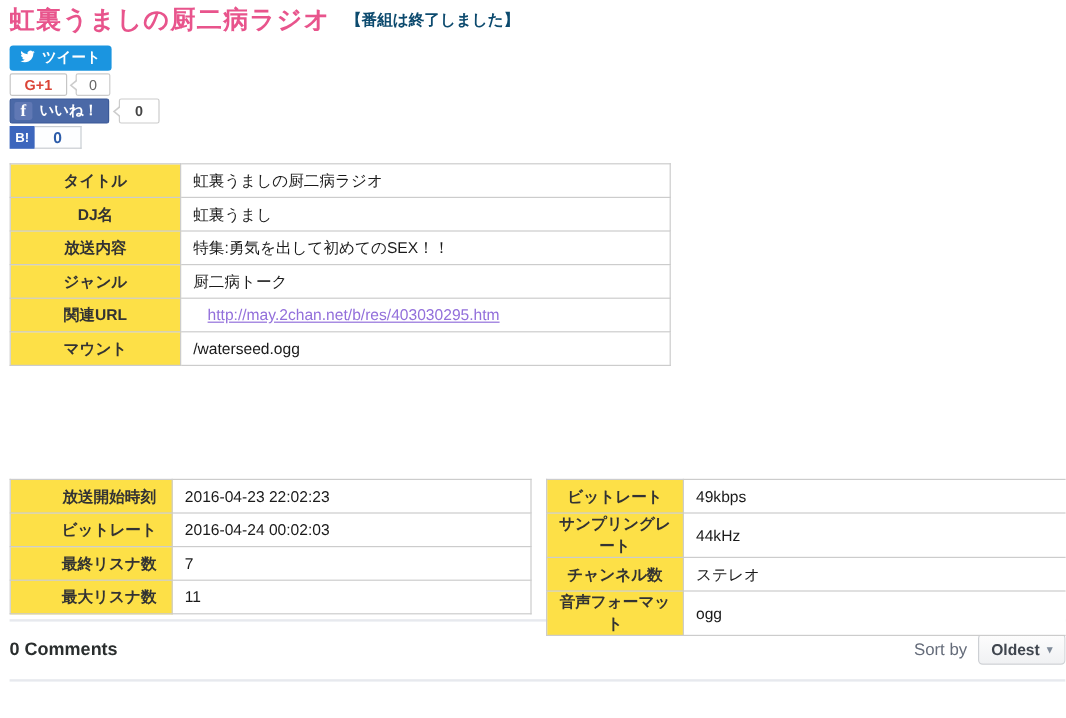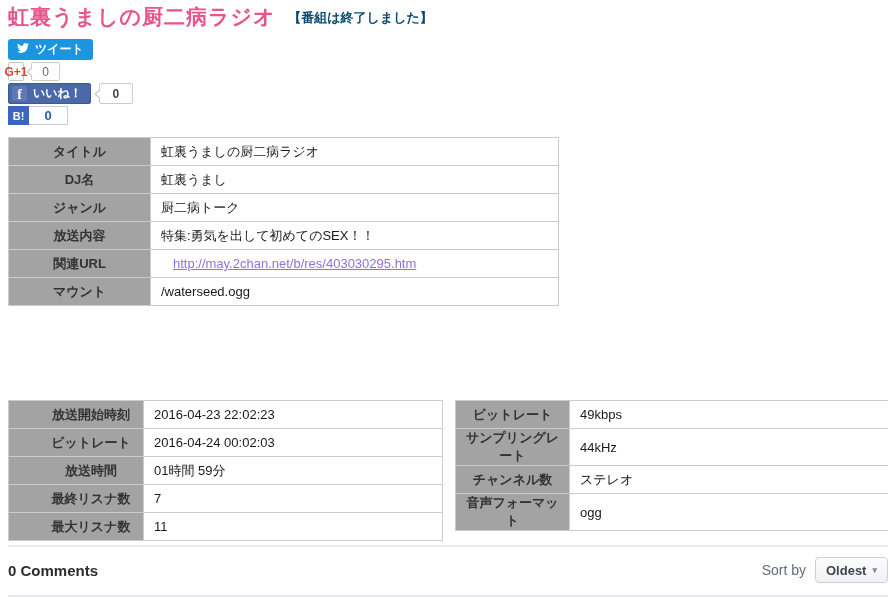--- a/index.html
+++ b/index.html
@@ -21,21 +21,21 @@
 
   .tweet-btn {
     display: inline-flex; align-items: center; gap: 5px;
     background: #1b95e0; color: #fff; font-size: 12px; font-weight: bold;
     height: 21px; padding: 0 9px 0 8px; border-radius: 3px; border: none; cursor: pointer;
   }
   .tweet-btn svg { width: 14px; height: 12px; fill: #fff; }
 
   .gplus-btn {
     display: inline-flex; align-items: center; justify-content: center;
-    height: 19px; width: 16px; background: #fff; border: 1px solid #c6c6c6; border-radius: 2px;
+    height: 19px; width: 48px; background: #fff; border: 1px solid #c6c6c6; border-radius: 2px;
     color: #db4437; font-size: 12px; font-weight: bold; cursor: pointer;
   }
   .count-bubble {
     position: relative; margin-left: 8px; height: 19px; min-width: 30px;
     border: 1px solid #ccc; border-radius: 2px; background: #fff;
     display: inline-flex; align-items: center; justify-content: center;
     font-size: 12px; color: #666;
   }
   .count-bubble::before, .count-bubble::after {
     content: ""; position: absolute; top: 50%; width: 0; height: 0;
@@ -65,21 +65,21 @@
   .hatena-count {
     width: 39px; height: 19px; background: #fdfeff; border: 1px solid #c9cdd2; border-left: none;
     display: inline-flex; align-items: center; justify-content: center;
     font-size: 13px; font-weight: bold; color: #2c5caa;
   }
 
   
   table { border-collapse: collapse; font-size: 13px; }
   td { border: 1px solid #ccc; height: 28px; }
   td.lbl {
-    background: #a3a3a3; text-align: center; font-weight: bold; color: #333;
+    background: #fde047; text-align: center; font-weight: bold; color: #333;
     padding: 0 6px;
   }
   td.val { background: #fff; color: #1a1a1a; padding: 0 10px; text-align: left; }
   .main-table { margin-top: 12px; width: 551px; }
   .main-table td.lbl { width: 142px; }
   a.rel-link { color: #9370db; cursor: pointer; padding-left: 12px; }
 
   .spacer { height: 94px; }
 
   .stats-row { position: relative; width: 900px; }
@@ -156,26 +156,26 @@
     <tbody>
         <tr>
       <td class="lbl">タイトル</td>
       <td class="val">虹裏うましの厨二病ラジオ</td>
     </tr>
     <tr>
       <td class="lbl">DJ名</td>
       <td class="val">虹裏うまし</td>
     </tr>
     <tr>
+      <td class="lbl">放送内容</td>
+      <td class="val">特集:勇気を出して初めてのSEX！！</td>
+    </tr>
+    <tr>
       <td class="lbl">ジャンル</td>
       <td class="val">厨二病トーク</td>
-    </tr>
-    <tr>
-      <td class="lbl">放送内容</td>
-      <td class="val">特集:勇気を出して初めてのSEX！！</td>
     </tr>
     <tr>
       <td class="lbl">関連URL</td>
       <td class="val"><a class="rel-link" href="#">http://may.2chan.net/b/res/403030295.htm</a></td>
     </tr>
     <tr>
       <td class="lbl">マウント</td>
       <td class="val">/waterseed.ogg</td>
     </tr>
   </tbody>
@@ -186,24 +186,20 @@
   <div class="stats-row">
     <table class="left-table">
       <tbody>
           <tr>
         <td class="lbl">放送開始時刻</td>
         <td class="val">2016-04-23 22:02:23</td>
       </tr>
       <tr>
         <td class="lbl">ビットレート</td>
         <td class="val">2016-04-24 00:02:03</td>
-      </tr>
-      <tr>
-        <td class="lbl">放送時間</td>
-        <td class="val">01時間 59分</td>
       </tr>
       <tr>
         <td class="lbl">最終リスナ数</td>
         <td class="val">7</td>
       </tr>
       <tr>
         <td class="lbl">最大リスナ数</td>
         <td class="val">11</td>
       </tr>
     </tbody>

